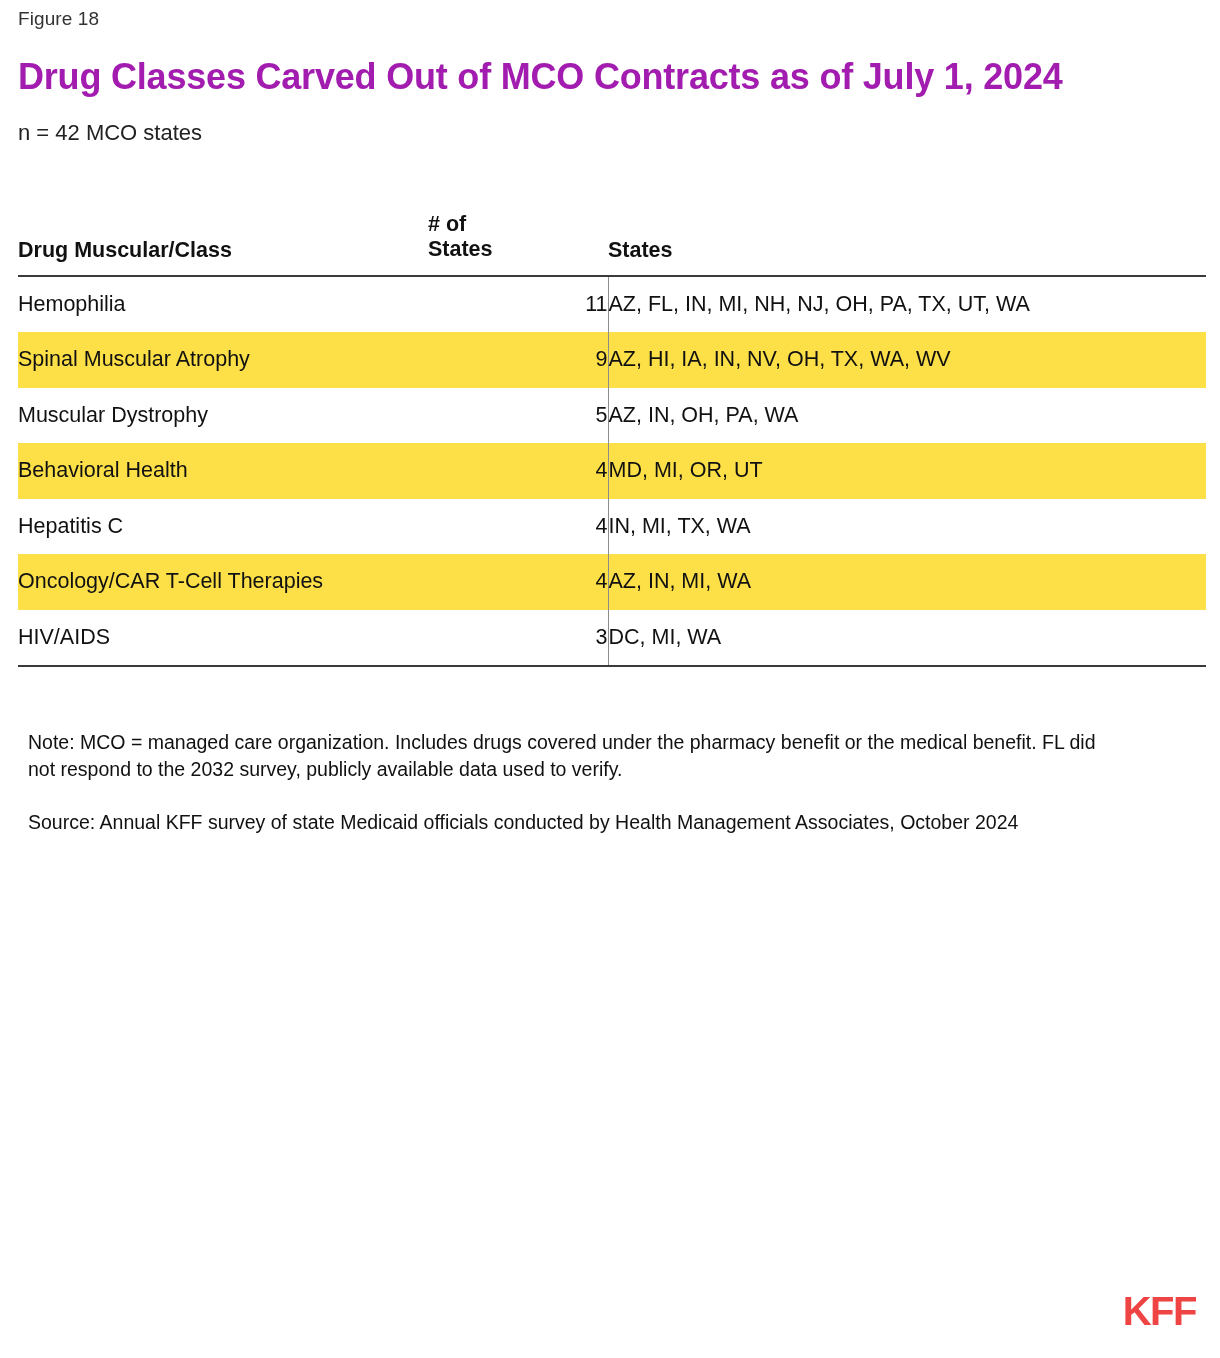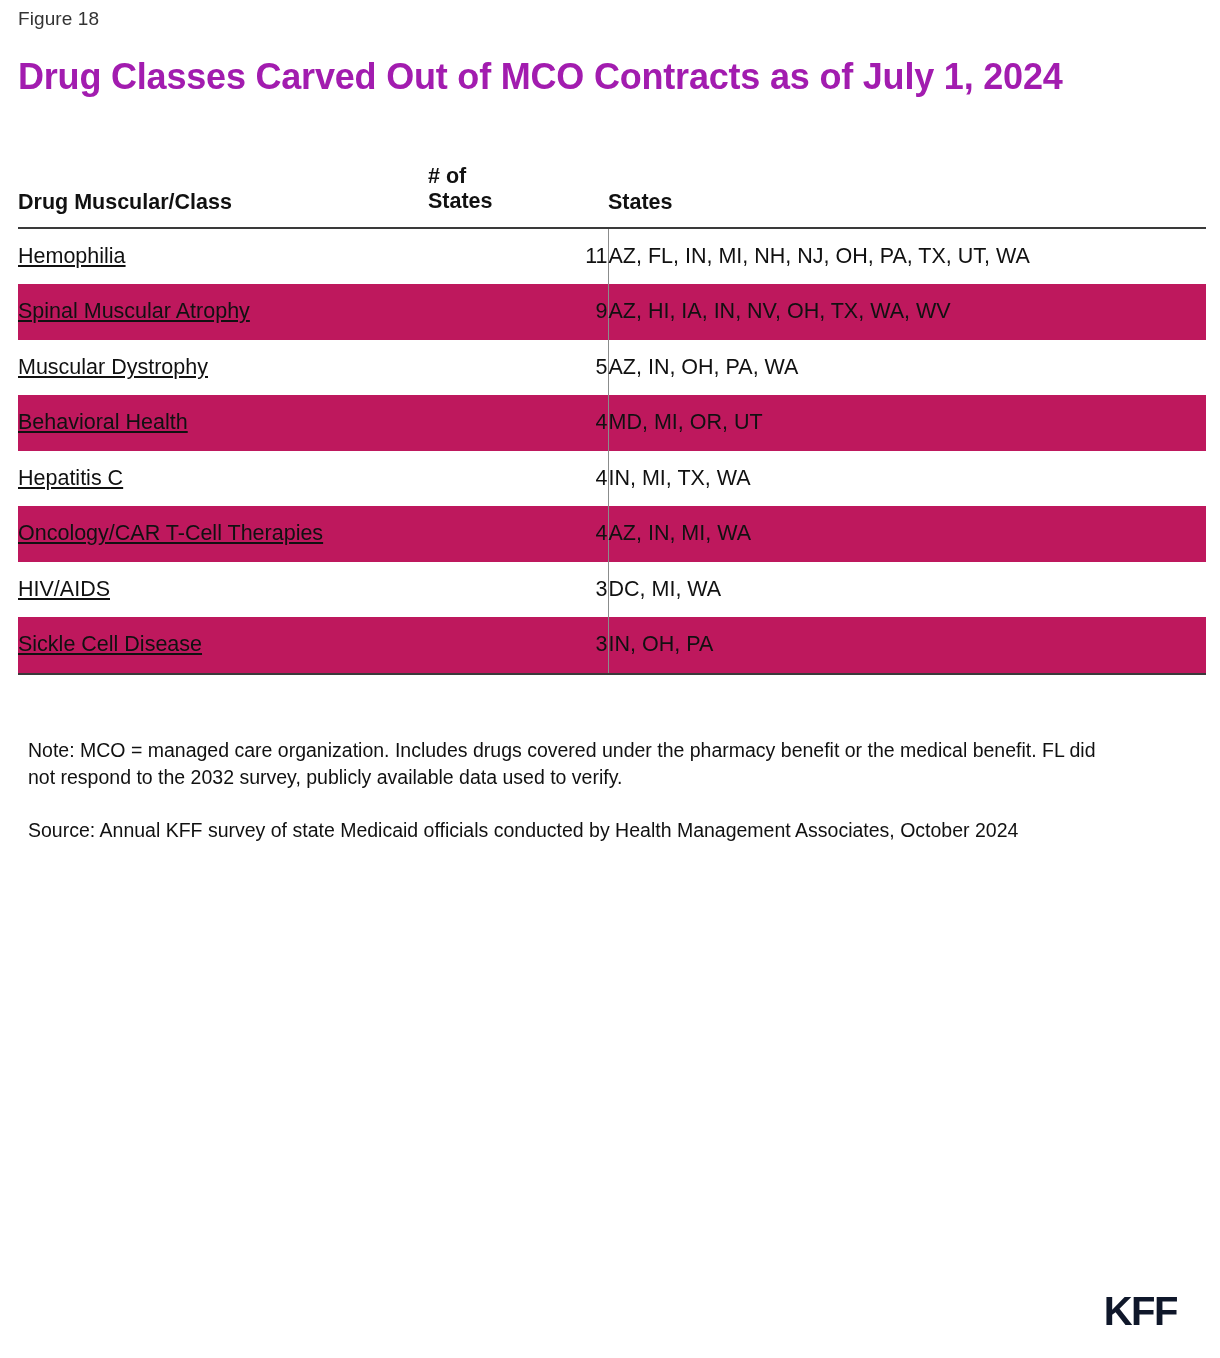--- a/index.html
+++ b/index.html
@@ -75,33 +75,32 @@
   table.data td {
     font-size: 21.5px;
     color: #111;
     vertical-align: middle;
     padding: 14px 0;
     line-height: 1.28;
   }
   td.cell-class {
     padding-left: 12px;
     padding-right: 16px;
-    text-decoration: underline;
   }
   td.cell-num {
     text-align: right;
     padding-right: 28px;
     border-right: 1.5px solid #8c8c8c;
   }
   td.cell-states {
     padding-left: 24px;
     padding-right: 10px;
   }
   tbody tr.alt {
-    background: #be185d;
+    background: #fde047;
   }
   tbody tr:last-child td {
     border-bottom: 2.5px solid #3a3a3a;
   }
   tbody tr:last-child td.cell-num {
     border-right: 1.5px solid #8c8c8c;
   }
   .notes {
     margin-top: 62px;
     font-size: 19.5px;
@@ -113,37 +112,38 @@
   .source {
     margin-top: 26px;
     font-size: 19.5px;
     line-height: 1.38;
     color: #111;
     max-width: 1040px;
     padding-left: 10px;
   }
   .kff-logo {
     position: absolute;
-    right: 43px;
+    right: 24px;
     bottom: 24px;
     font-size: 40px;
     font-weight: bold;
     letter-spacing: -1.5px;
-    color: #0f172a;
+    color: #ef4444;
   }
 </style>
 </head>
 <body>
 
 <div class="page">
 
   <div class="figure-label">Figure 18</div>
 
   <h1 class="title">Drug Classes Carved Out of MCO Contracts as of July 1, 2024</h1>
 
+  <div class="subtitle">n = 42 MCO states</div>
 
   <table class="data">
     <thead>
       <tr>
         <th class="col-class">Drug Muscular/Class</th>
         <th class="col-num">
           <span class="hdr-numwrap"># of</span>
           <span class="hdr-numwrap">States</span>
         </th>
         <th class="col-states">States</th>
@@ -178,25 +178,20 @@
       <tr class="alt">
         <td class="cell-class">Oncology/CAR T-Cell Therapies</td>
         <td class="cell-num">4</td>
         <td class="cell-states">AZ, IN, MI, WA</td>
       </tr>
       <tr>
         <td class="cell-class">HIV/AIDS</td>
         <td class="cell-num">3</td>
         <td class="cell-states">DC, MI, WA</td>
       </tr>
-      <tr class="alt">
-        <td class="cell-class">Sickle Cell Disease</td>
-        <td class="cell-num">3</td>
-        <td class="cell-states">IN, OH, PA</td>
-      </tr>
     </tbody>
   </table>
 
   <div class="notes">Note: MCO = managed care organization. Includes drugs covered under the pharmacy benefit or the medical benefit. FL did not respond to the 2032 survey, publicly available data used to verify.</div>
 
   <div class="source">Source: Annual KFF survey of state Medicaid officials conducted by Health Management Associates, October 2024</div>
 
   <div class="kff-logo">KFF</div>
 
 </div>

